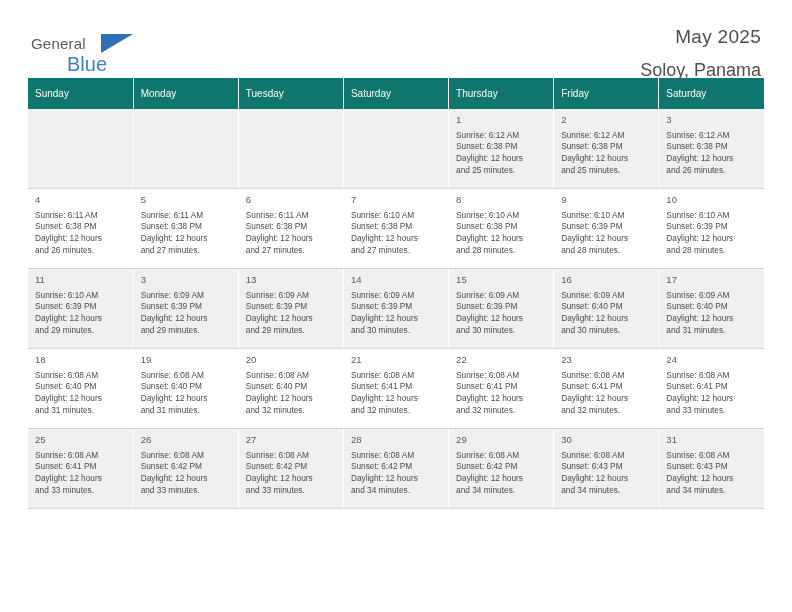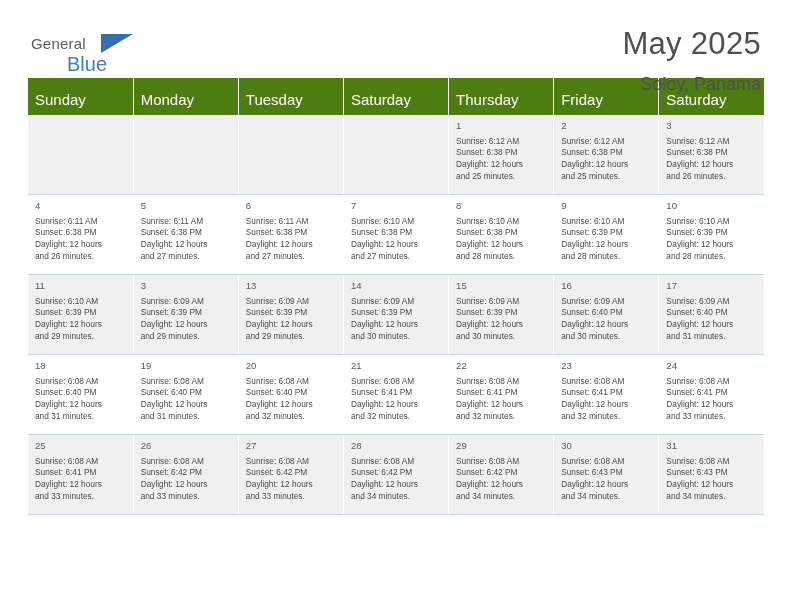--- a/index.html
+++ b/index.html
@@ -53,42 +53,42 @@
     width: 32px;
     height: 19px;
   }
   .title-block {
     position: absolute;
     right: 3px;
     top: 26px;
     text-align: right;
   }
   .month-title {
-    font-size: 31px;
+    font-size: 19px;
     color: #4f4f4f;
     letter-spacing: .3px;
   }
   .location {
     font-size: 18px;
     color: #4f4f4f;
     margin-top: 12px;
   }
   
   table.cal {
     width: 736px;
     border-collapse: collapse;
     table-layout: fixed;
   }
   table.cal th {
-    background: #4d7c0f;
+    background: #0f766e;
     color: #ffffff;
     font-weight: normal;
-    font-size: 15px;
+    font-size: 10px;
     text-align: left;
-    padding: 12px 0 6px 7px;
+    padding: 6px 0 6px 7px;
     height: 19px;
     border-right: 1px solid #ffffff;
   }
   table.cal th:last-child { border-right: none; }
   table.cal td {
     vertical-align: top;
     height: 73px;
     padding: 4px 6px 2px 7px;
     border-bottom: 1px solid #c9d6e6;
     border-right: 1px solid #ffffff;

